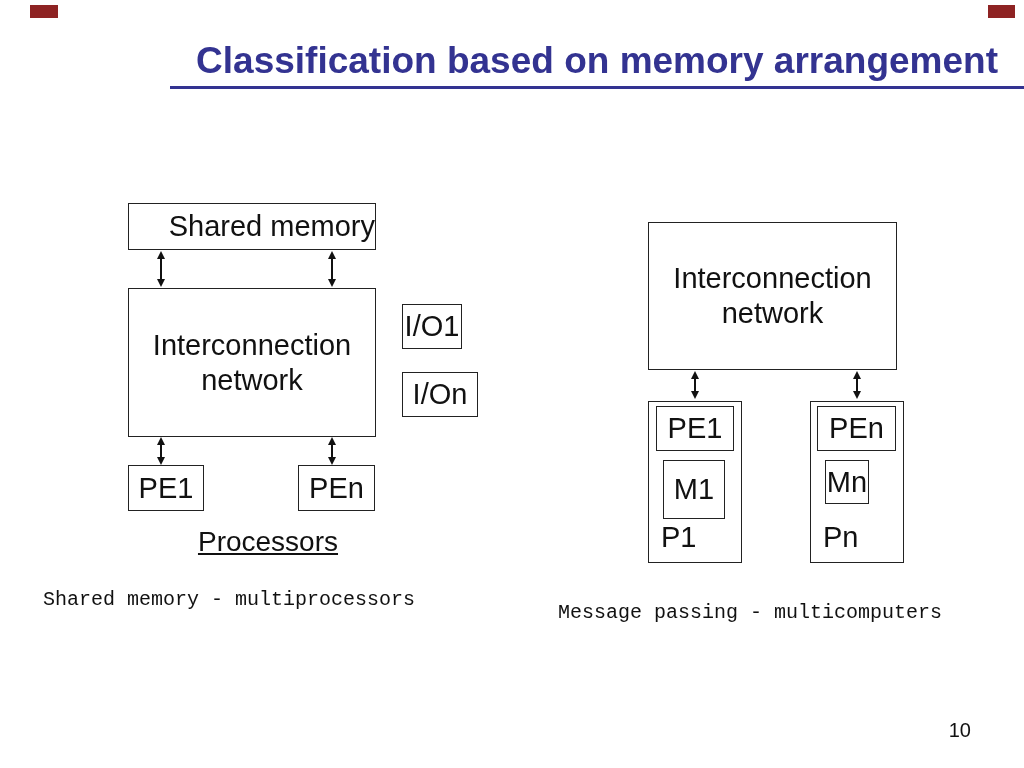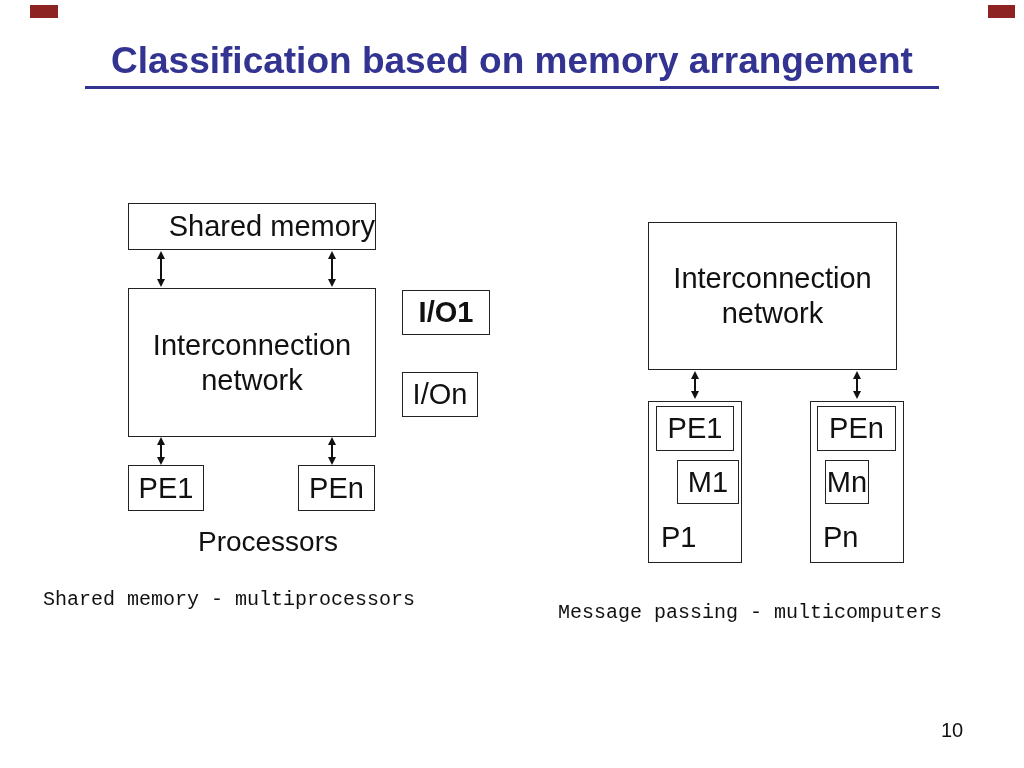--- a/index.html
+++ b/index.html
@@ -5,21 +5,21 @@
   html, body { margin: 0; padding: 0; background: #ffffff; }
   .slide {
     position: relative; width: 1024px; height: 768px; background: #ffffff;
     font-family: "Liberation Sans", sans-serif; color: var(--text, #111111);
     overflow: hidden;
   }
   .corner-bar { position: absolute; background: var(--corner-bar, #8e2323); }
   .corner-bar.left  { left: 30px;  top: 5px; width: 28px; height: 13px; }
   .corner-bar.right { left: 988px; top: 5px; width: 27px; height: 13px; }
 
-  .title-wrap { position: absolute; top: 41px; left: 0; width: 1024px; text-align: center; }
+  .title-wrap { position: absolute; top: 41px; left: 0; width: 1024px; text-align: right; }
   .title {
     display: inline-block; font-size: 37px; font-weight: bold; line-height: 40px;
     color: var(--title, #333391);
     padding: 0 26px 5px 26px;
     border-bottom: 3px solid var(--title, #333391);
     white-space: nowrap;
   }
 
   .box {
     position: absolute; box-sizing: border-box; background: #ffffff;
@@ -37,21 +37,21 @@
     display: flex; align-items: center; justify-content: center;
     font-size: 29px; background: #ffffff;
   }
   .node-box .p-label {
     position: absolute; left: 12px; top: 118px; width: 100%;
     text-align: left; font-size: 29px;
   }
 
   .plain-label { position: absolute; font-size: 28px; color: var(--text, #111111); white-space: nowrap; }
   .caption { position: absolute; font-size: 20px; color: var(--text, #111111); white-space: nowrap; font-family: Liberation Mono, monospace; }
-  .page-number { position: absolute; left: 933px; top: 719px; width: 38px; text-align: center; font-size: 20px; }
+  .page-number { position: absolute; left: 933px; top: 719px; width: 38px; text-align: right; font-size: 20px; }
 </style>
 </head>
 <body>
 
 <div class="slide">
 
   <div class="corner-bar left"></div>
   <div class="corner-bar right"></div>
 
   <div class="title-wrap">
@@ -73,21 +73,21 @@
     <polygon points="7,36 3,28 11,28" fill="#111111"></polygon>
   </svg>
 
   <div class="box" style="left:128px; top:288px; width:248px; height:149px;">
     <div class="two-line">
       <span>Interconnection</span>
       <span>network</span>
     </div>
   </div>
 
-  <div class="box" style="left:402px; top:290px; width:88px; height:45px;font-weight:bold;">
+  <div class="box" style="left:402px; top:304px; width:60px; height:45px;">
     <span>I/O1</span>
   </div>
   <div class="box" style="left:402px; top:372px; width:76px; height:45px;">
     <span>I/On</span>
   </div>
 
   <svg class="arrow" style="left:154px; top:437px;" width="14" height="28" viewBox="0 0 14 28">
     <line x1="7" y1="5" x2="7" y2="23" stroke="#111111" stroke-width="2"></line>
     <polygon points="7,0 3,8 11,8" fill="#111111"></polygon>
     <polygon points="7,28 3,20 11,20" fill="#111111"></polygon>
@@ -98,21 +98,21 @@
     <polygon points="7,28 3,20 11,20" fill="#111111"></polygon>
   </svg>
 
   <div class="box" style="left:128px; top:465px; width:76px; height:46px;">
     <span>PE1</span>
   </div>
   <div class="box" style="left:298px; top:465px; width:77px; height:46px;">
     <span>PEn</span>
   </div>
 
-  <div class="plain-label" style="left:168px; top:526px; width:200px; text-align:center;">Processors</div>
+  <div class="plain-label" style="left:168px; top:526px; width:200px; text-align:center;text-decoration:underline;">Processors</div>
 
   <div class="caption" style="left:43px; top:588px;">Shared memory - multiprocessors</div>
 
   <div class="box" style="left:648px; top:222px; width:249px; height:148px;">
     <div class="two-line">
       <span>Interconnection</span>
       <span>network</span>
     </div>
   </div>
 
@@ -124,21 +124,21 @@
   <svg class="arrow" style="left:850px; top:371px;" width="14" height="28" viewBox="0 0 14 28">
     <line x1="7" y1="5" x2="7" y2="23" stroke="#111111" stroke-width="2"></line>
     <polygon points="7,0 3,8 11,8" fill="#111111"></polygon>
     <polygon points="7,28 3,20 11,20" fill="#111111"></polygon>
   </svg>
 
   <div class="box node-box" style="left:648px; top:401px; width:94px; height:162px;">
     <div class="inner" style="left:7px; top:4px; width:78px; height:45px;">
       <span>PE1</span>
     </div>
-    <div class="inner" style="left:14px; top:58px; width:62px; height:44px;margin-left:14px;">
+    <div class="inner" style="left:14px; top:58px; width:62px; height:59px;">
       <span>M1</span>
     </div>
     <div class="p-label">P1</div>
   </div>
 
   <div class="box node-box" style="left:810px; top:401px; width:94px; height:162px;">
     <div class="inner" style="left:6px; top:4px; width:79px; height:45px;">
       <span>PEn</span>
     </div>
     <div class="inner" style="left:14px; top:58px; width:44px; height:44px;align-items:center;">

